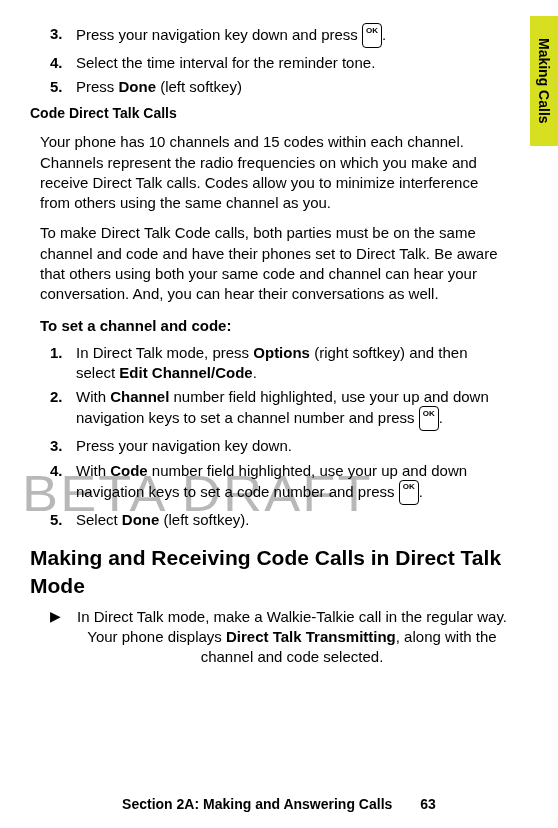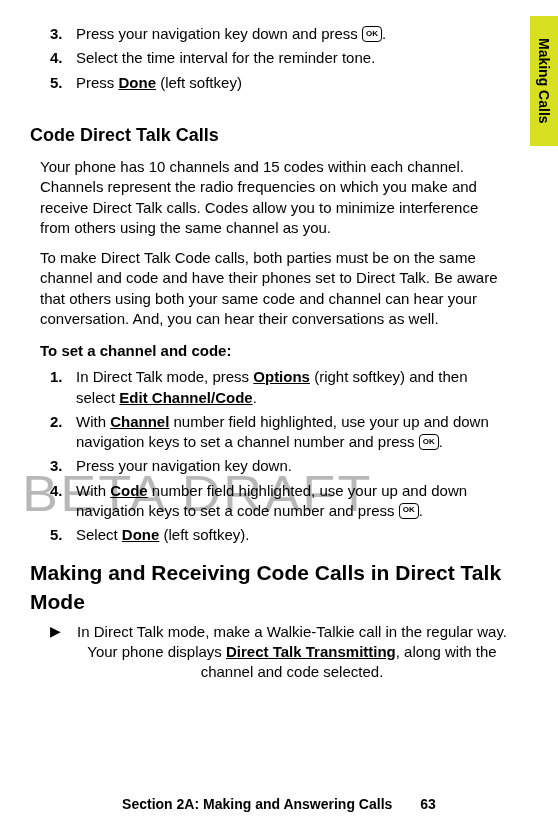--- a/index.html
+++ b/index.html
@@ -62,53 +62,53 @@
     padding-left: 20px;
   }
   .bullet-step .sym {
     width: 26px;
     flex: none;
     font-size: 14px;
     line-height: 1.4;
   }
   .bullet-step .txt { flex:1;text-align:center; }
   h2.section {
-    font-size: 18px;
-    font-weight: 700;
-    margin: 30px 0 8px 0;
+    font-size: 14px;
+    font-weight: 700;
+    margin: 6px 0 8px 0;
   }
   h3.subsection {
     font-size: 21px;
     font-weight: 700;
     margin: 14px 0 6px 0;
   }
   .para {
     margin: 10px 0 10px 10px;
   }
   .lead {
     font-weight: 700;
     margin: 12px 0 6px 10px;
     font-size: 15px;
   }
-  .bold { font-weight: 700; text-decoration: underline; }
+  .bold { font-weight: 700; }
   .okbtn {
     display: inline-flex;
     align-items: center;
     justify-content: center;
     width: 18px;
     height: 13px;
     border: 1.5px solid #000;
     border-radius: 4px;
     font-size: 8px;
     font-weight: 700;
     line-height: 1;
     vertical-align: middle;
     position: relative;
     top: -1px;
-    padding-bottom:1px;
+    padding-bottom:10px;
   }
   .watermark {
     position: absolute;
     top: 465px;
     left: 22px;
     font-size: 50px;
     font-weight: 400;
     color: rgba(0,0,0,0.28);
     letter-spacing: 2px;
     pointer-events: none;

